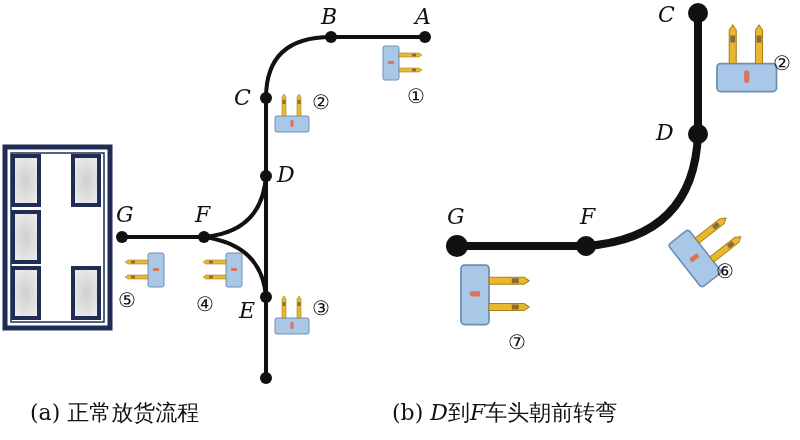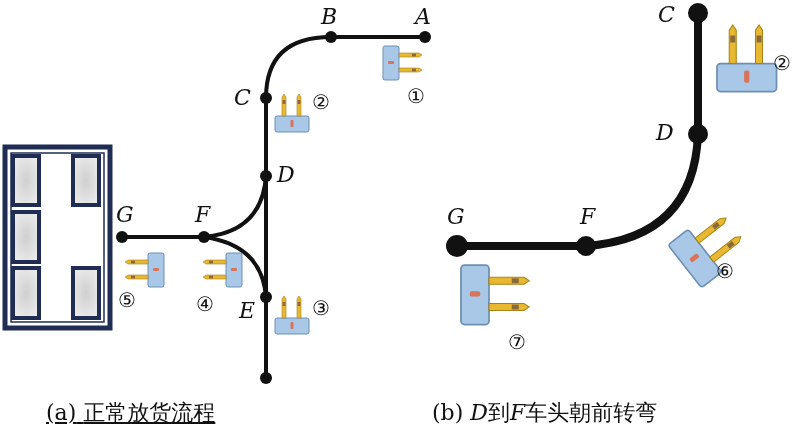--- a/index.html
+++ b/index.html
@@ -2,22 +2,22 @@
 <html><head>
 <meta charset="utf-8">
 <style>
   html, body { margin: 0; padding: 0; background: #ffffff; }
   body { width: 800px; height: 440px; position: relative; overflow: hidden; font-family: "DejaVu Serif", serif; }
   #diagram { position: absolute; left: 0; top: 0; width: 800px; height: 440px; }
   .node-label { font-family: "DejaVu Serif", serif; font-style: italic; font-size: 22px; fill: #111; }
   .step-label { font-family: "DejaVu Serif", serif; font-size: 20px; fill: #111; }
   .caption { position: absolute; top: 398px; font-family: "DejaVu Serif", serif; font-size: 22px; color: #111; white-space: nowrap; }
   .caption i { font-style: italic; }
-  #caption-a { left: 46px; text-decoration: underline; }
-  #caption-b { left: 432px; }
+  #caption-a { left: 30px; }
+  #caption-b { left: 392px; }
 </style>
 </head>
 <body>
 
 <svg id="diagram" viewBox="0 0 800 440">
   <defs>
     <radialGradient id="cellgrad" cx="50%" cy="50%" r="60%">
       <stop offset="0%" stop-color="#cfcfcf"></stop>
       <stop offset="100%" stop-color="#ececec"></stop>
     </radialGradient>

